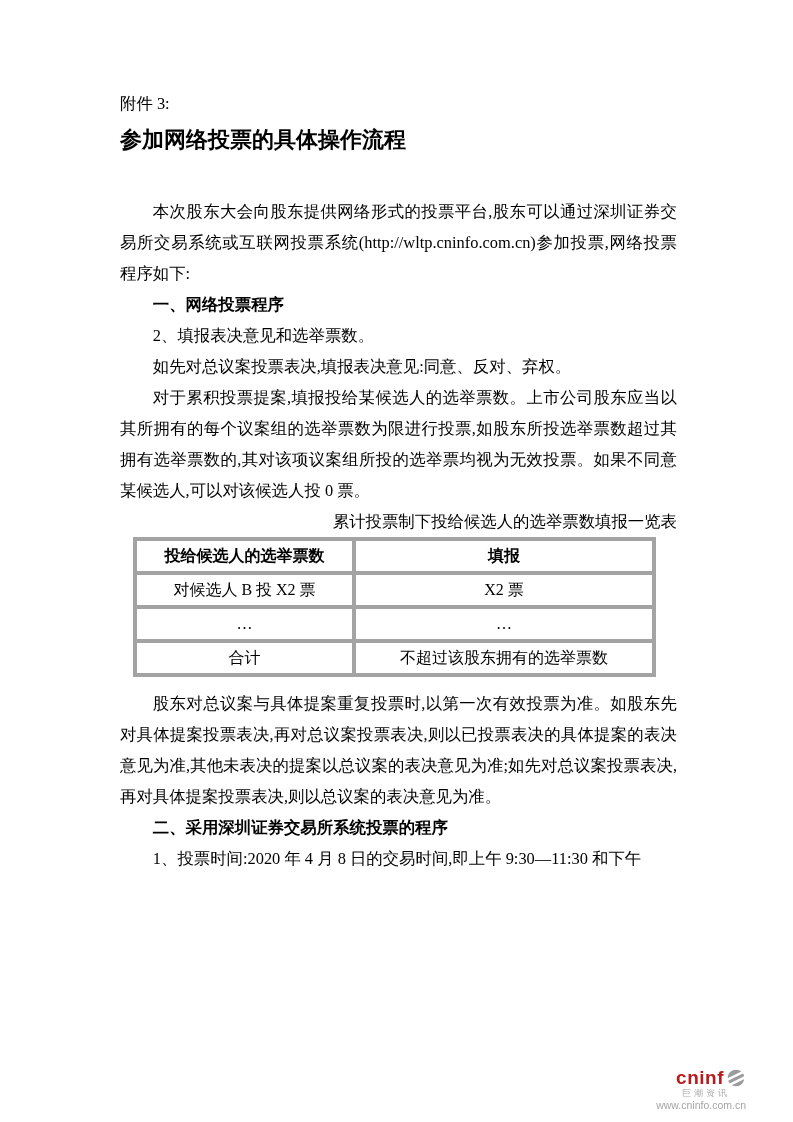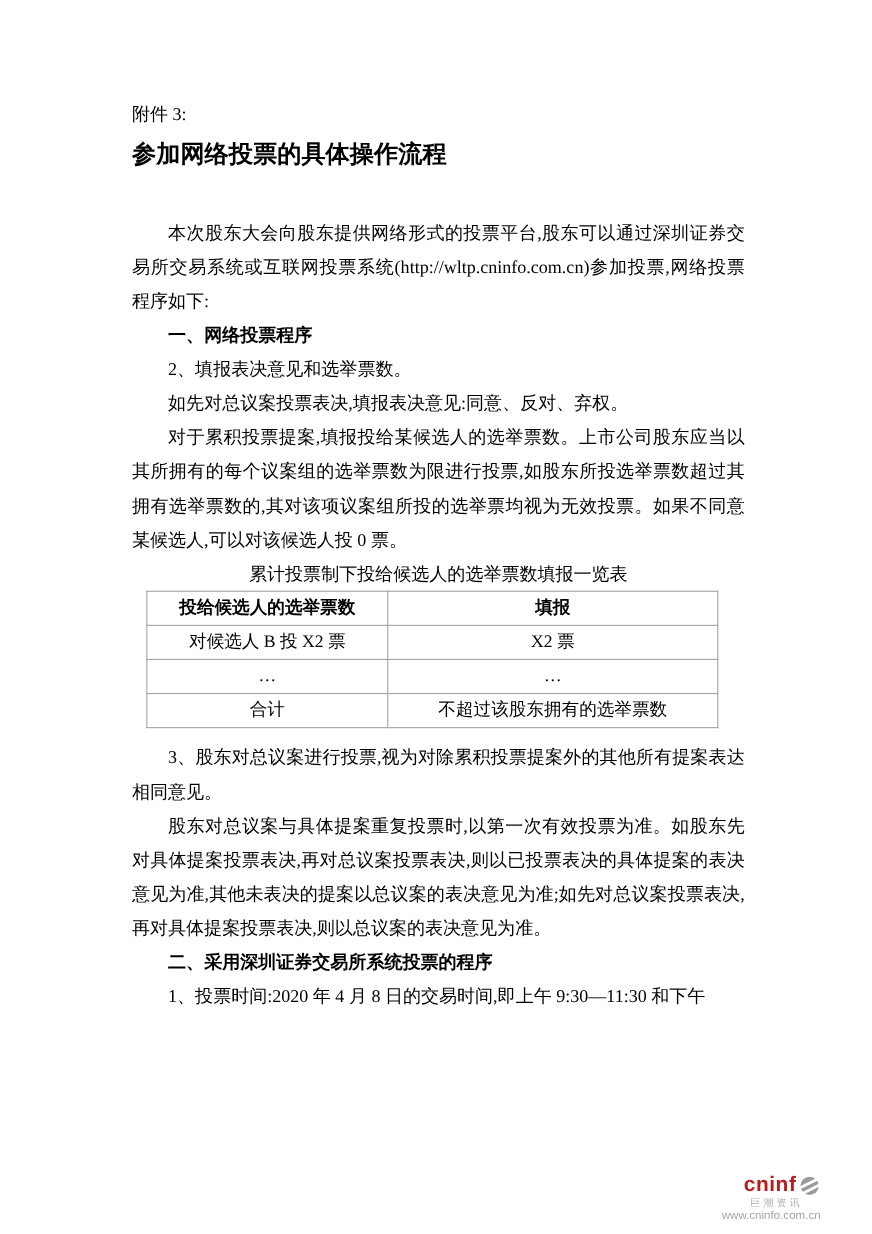--- a/index.html
+++ b/index.html
@@ -26,29 +26,29 @@
   .doc-title {
     font-size: 22px;
     font-weight: bold;
     text-align: left;
     line-height: 30px;
     margin: 6px 0 41px 0;
     text-indent: 0;
   }
   p { margin: 0; text-indent: 2em; }
   .heading { font-weight: bold; }
-  .tbl-caption { text-align: center; text-indent: 0; }
+  .tbl-caption { text-align: right; text-indent: 0; }
   table.vote-table {
     border-collapse: collapse;
     table-layout: fixed;
     width: 519px;
     margin: 0 0 11px 13px;
   }
   .vote-table td, .vote-table th {
-    border: 1px solid #a3a3a3;
+    border: 4px solid #a3a3a3;
     height: 30px;
     text-align: center;
     vertical-align: middle;
     font-size: 16px;
     padding: 0 4px;
     line-height: 1.2;
   }
   .vote-table th { font-weight: bold; }
   .col-left  { width: 219px; }
   .col-right { width: 300px; }
@@ -131,21 +131,20 @@
           <td>…</td>
           <td>…</td>
         </tr>
         <tr>
           <td>合计</td>
           <td>不超过该股东拥有的选举票数</td>
         </tr>
       </tbody>
     </table>
 
-    <p>3、股东对总议案进行投票,视为对除累积投票提案外的其他所有提案表达相同意见。</p>
 
     <p>股东对总议案与具体提案重复投票时,以第一次有效投票为准。如股东先对具体提案投票表决,再对总议案投票表决,则以已投票表决的具体提案的表决意见为准,其他未表决的提案以总议案的表决意见为准;如先对总议案投票表决,再对具体提案投票表决,则以总议案的表决意见为准。</p>
 
     <p class="heading">二、采用深圳证券交易所系统投票的程序</p>
 
     <p>1、投票时间:2020 年 4 月 8 日的交易时间,即上午 9:30—11:30 和下午</p>
 
   </div>
 
   <div class="cninfo-logo">

